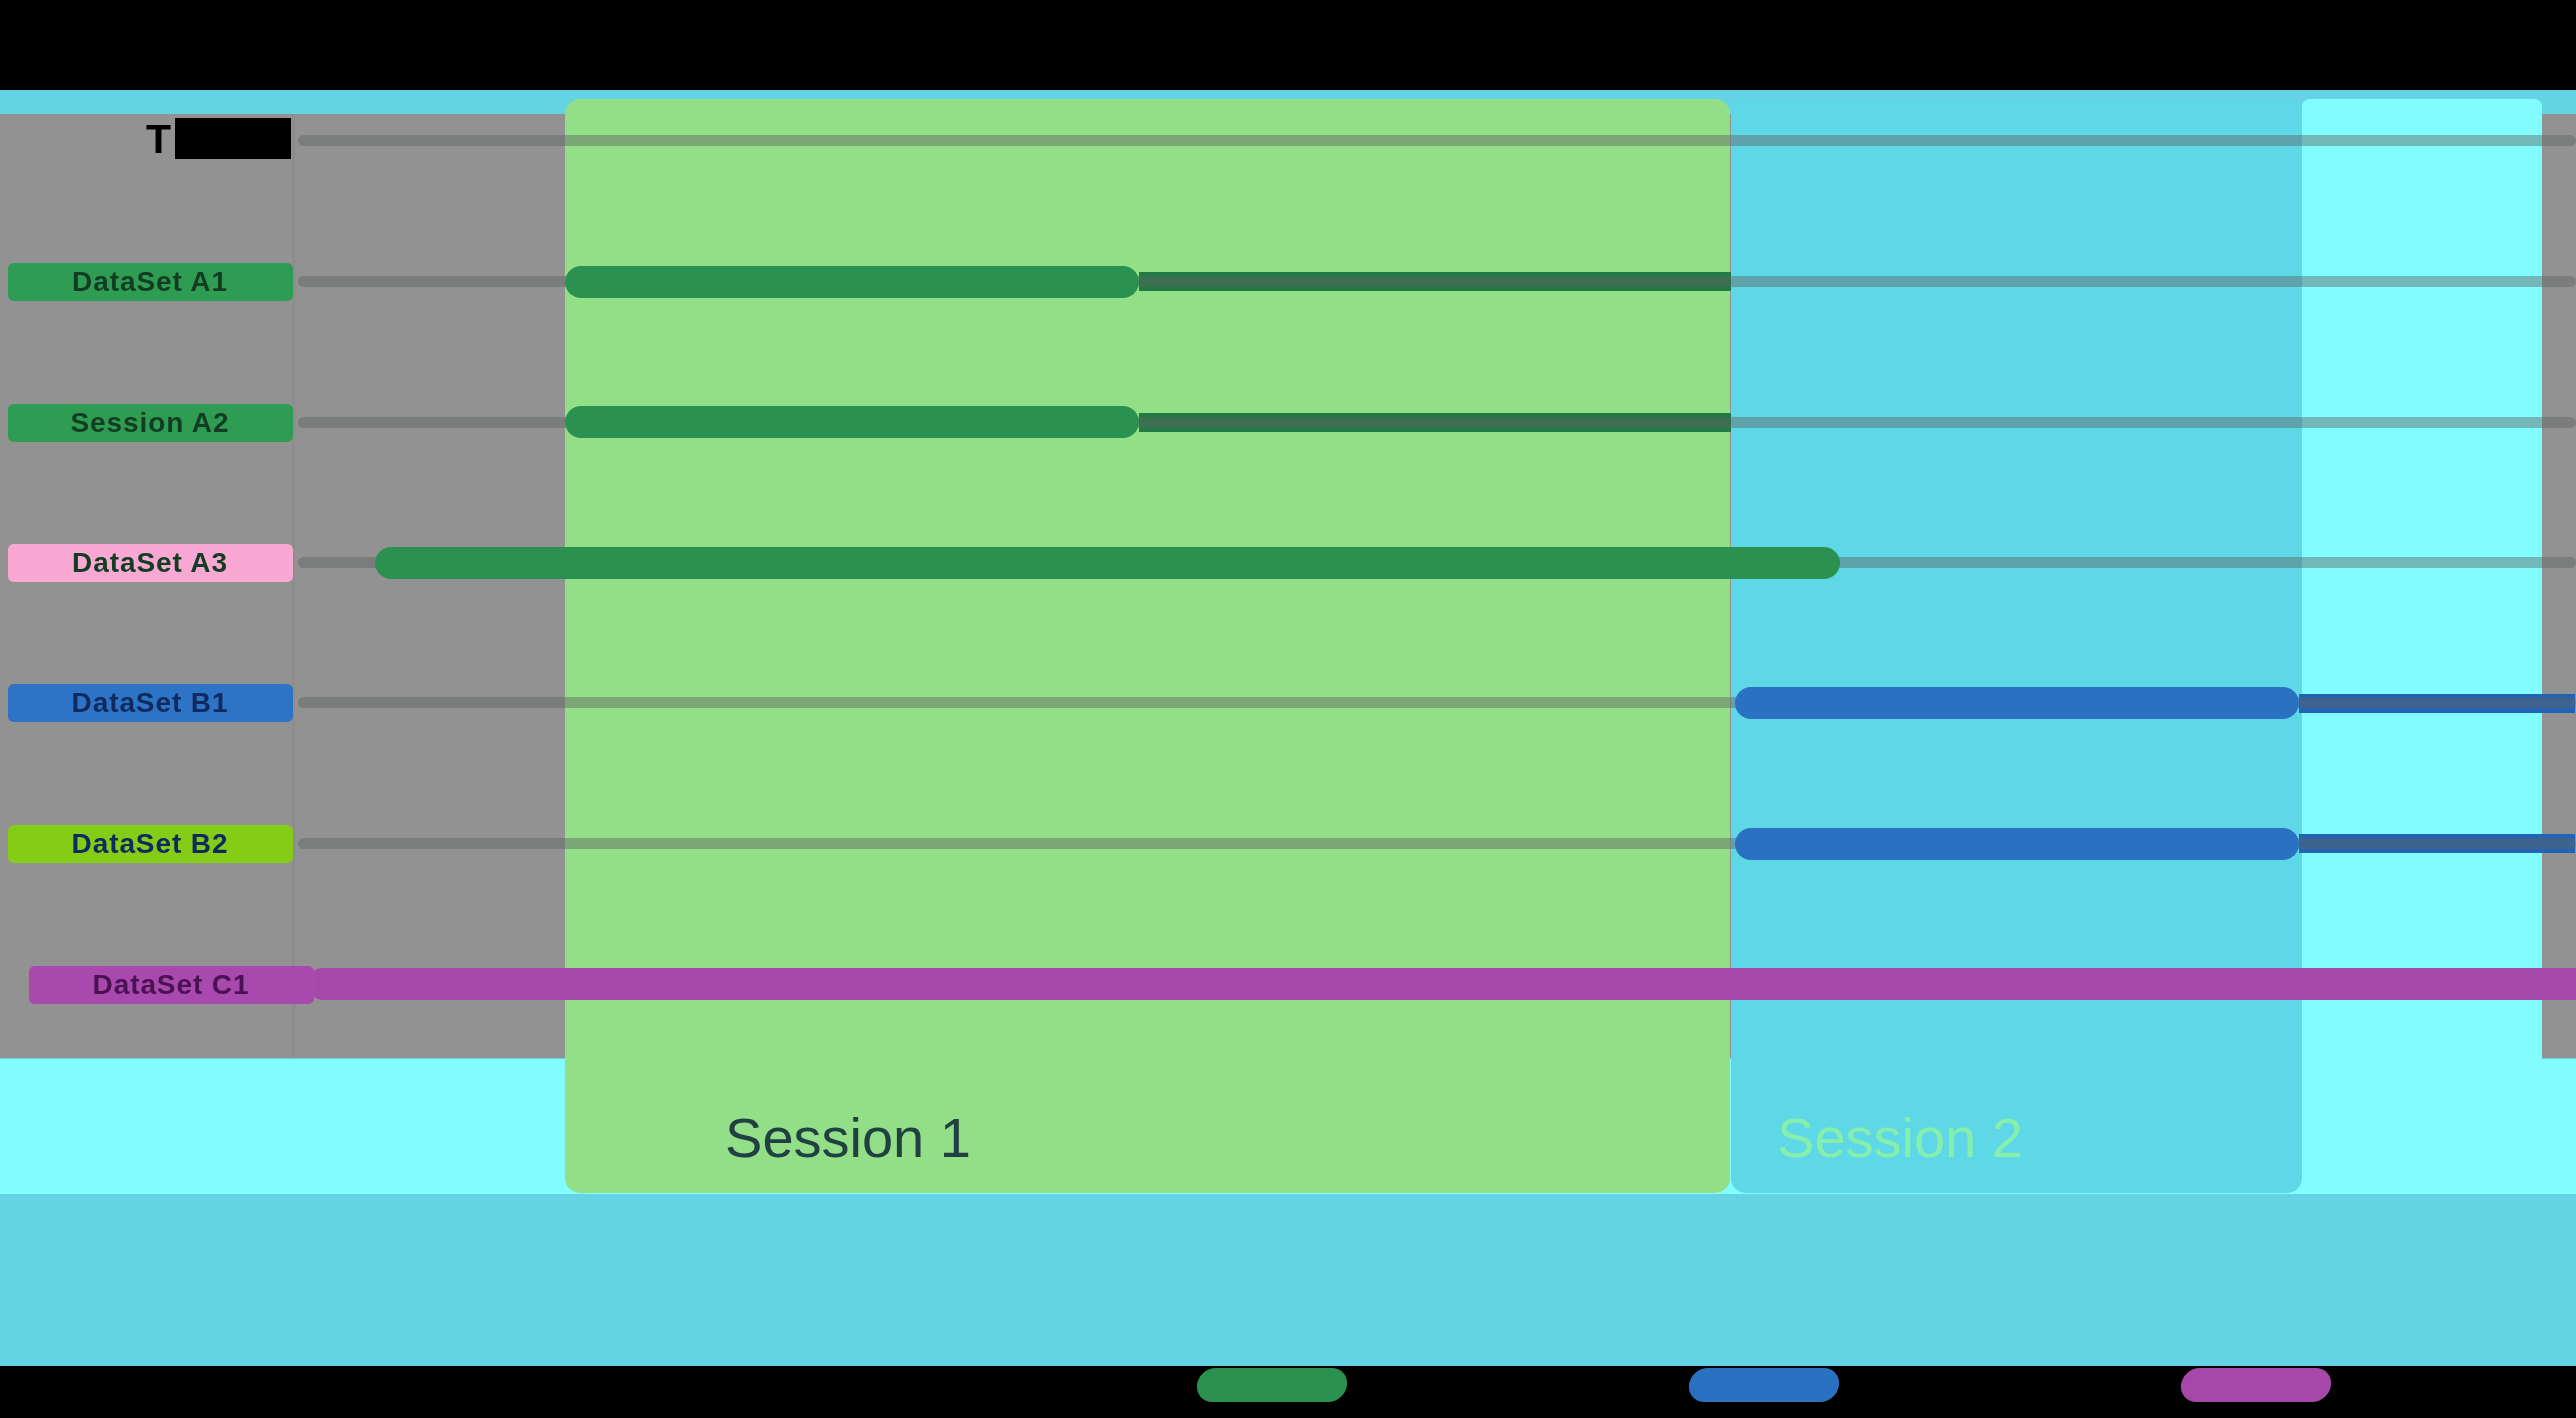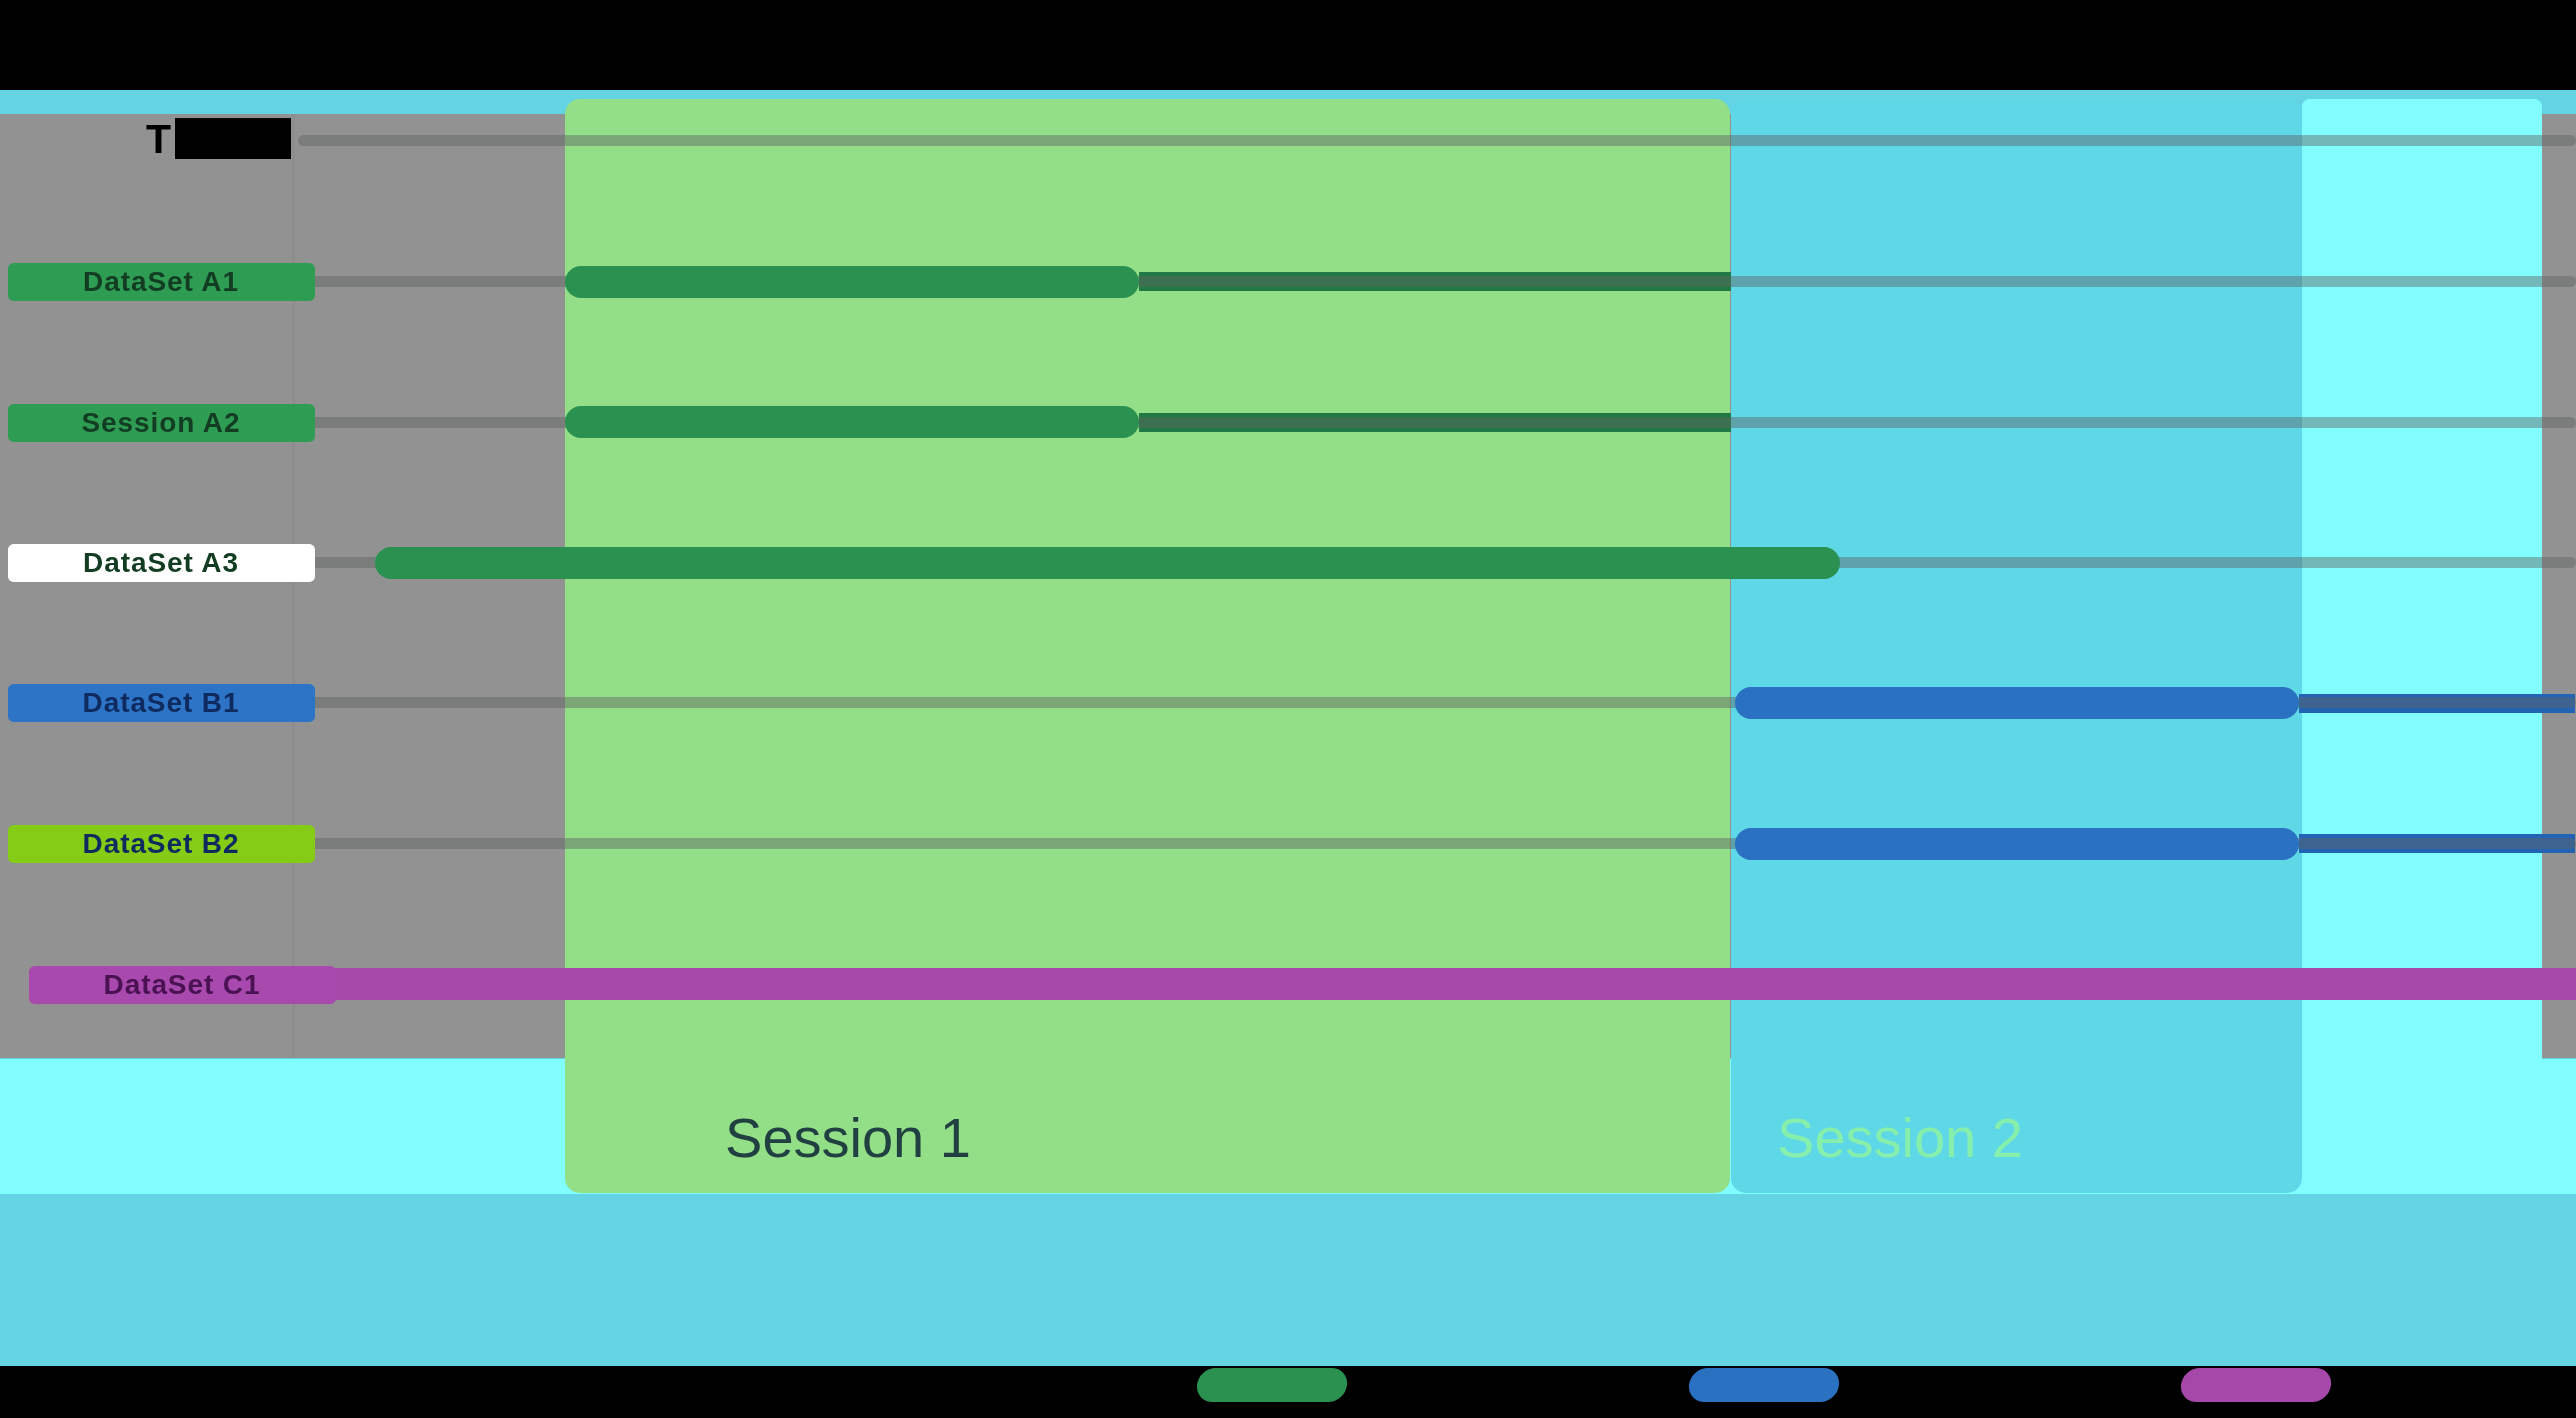--- a/index.html
+++ b/index.html
@@ -17,21 +17,21 @@
   .band-label{
     position:absolute;top:1105px;transform:translateX(-50%);
     font-size:56px;color:#214041;white-space:nowrap;
   }
   .gridline{position:absolute;height:11.3px;border-radius:5.6px;}
   .axis-line{position:absolute;left:292px;top:114px;width:2.8px;height:944px;background:#898989;opacity:.55;}
   .tail{position:absolute;height:19px;}
   .bar{position:absolute;height:32px;border-radius:16px;}
   .bar.no-right-cap{border-top-right-radius:0;border-bottom-right-radius:0;}
   .chip{
-    position:absolute;left:7.5px;width:307px;height:38px;border-radius:5.6px;
+    position:absolute;left:7.5px;width:285px;height:38px;border-radius:5.6px;
     display:flex;align-items:center;justify-content:center;
     font-size:28px;font-weight:bold;letter-spacing:0.9px;
   }
   #col-header{
     position:absolute;left:146px;top:116px;font-size:41px;font-weight:600;color:#000;
   }
   #redaction-box{position:absolute;left:175px;top:118px;width:116px;height:41px;background:#000;}
   .legend-swatch{
     position:absolute;top:1368px;height:34px;width:150px;border-radius:17px;
     transform:skewX(-6deg);
@@ -72,21 +72,21 @@
       <div class="bar" style="left: 565px; width: 574px; top: 266px; background: rgb(43, 145, 81);"></div>
       <div class="bar" style="left: 565px; width: 574px; top: 406px; background: rgb(43, 145, 81);"></div>
       <div class="bar" style="left: 375px; width: 1465px; top: 547px; background: rgb(43, 145, 81);"></div>
       <div class="bar" style="left: 1735px; width: 564px; top: 687px; background: rgb(42, 113, 193);"></div>
       <div class="bar" style="left: 1735px; width: 564px; top: 828px; background: rgb(42, 113, 193);"></div>
       <div class="bar no-right-cap" style="left: 307px; width: 2269px; top: 968px; background: rgb(166, 72, 169);"></div>
     </div>
   <div id="chips">
       <div class="chip" style="top: 263px; background: rgb(47, 156, 83); color: rgb(18, 61, 34);">DataSet A1</div>
       <div class="chip" style="top: 404px; background: rgb(47, 156, 83); color: rgb(18, 61, 34);">Session A2</div>
-      <div class="chip" style="top: 544px; background: #ffffff; color: rgb(18, 61, 34);">DataSet A3</div>
+      <div class="chip" style="top: 544px; background: #f9a8d4; color: rgb(18, 61, 34);">DataSet A3</div>
       <div class="chip" style="top: 684px; background: rgb(46, 116, 198); color: rgb(14, 42, 94);">DataSet B1</div>
       <div class="chip" style="top: 825px; background: #84cc16; color: rgb(14, 42, 94);">DataSet B2</div>
       <div class="chip" style="top: 966px; background: rgb(168, 73, 173); color: rgb(74, 18, 83); margin-left: 21px;">DataSet C1</div>
     </div>
 
   <div id="col-header" style="display: block;">T</div>
   <div id="redaction-box"></div>
 
   <div id="band-labels">
       <div class="band-label" style="left: 848px; color: rgb(33, 64, 65);">Session 1</div>

